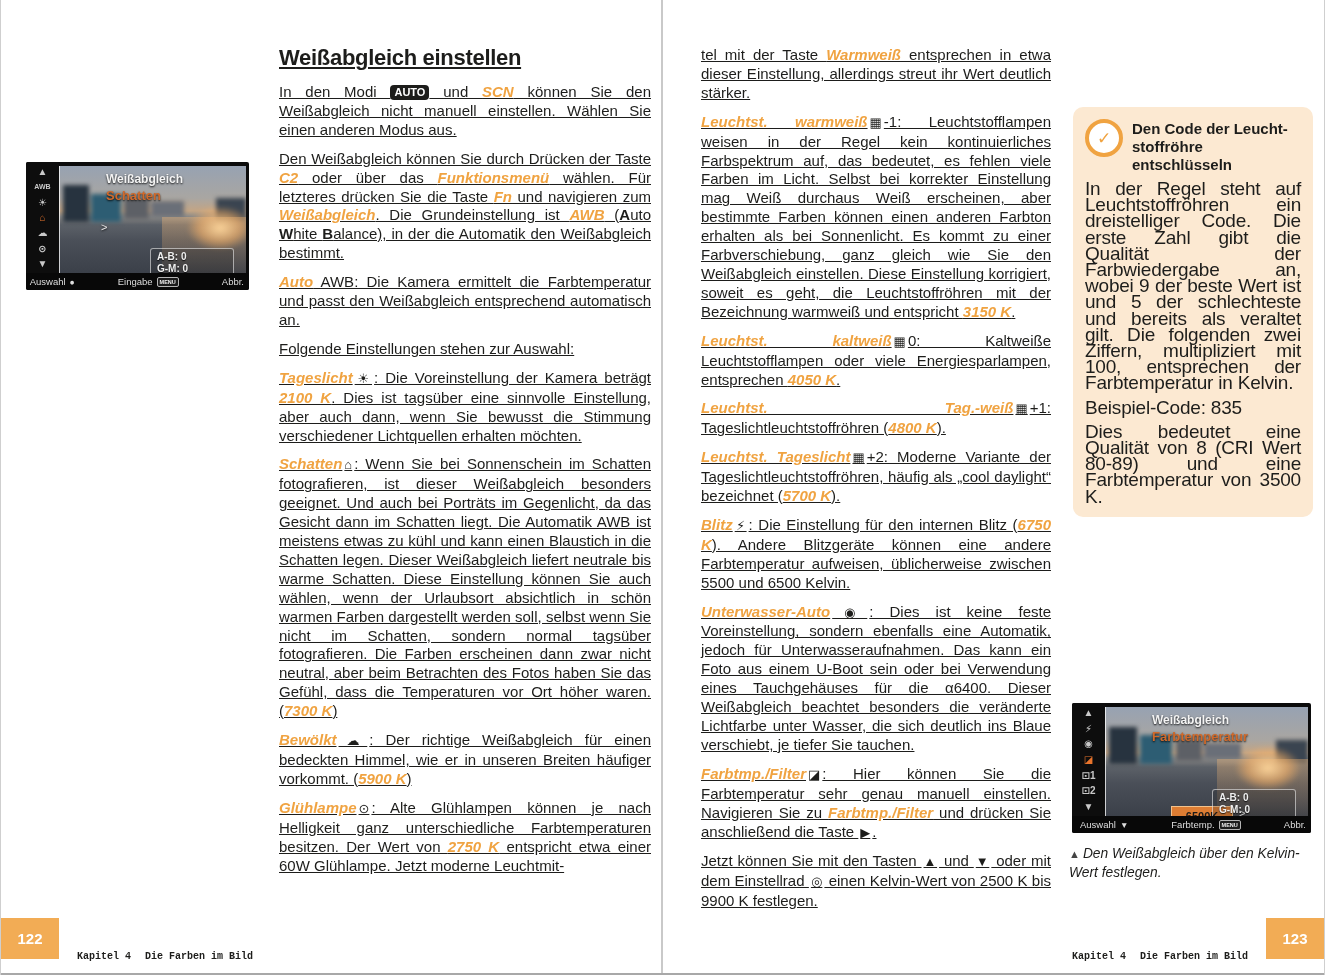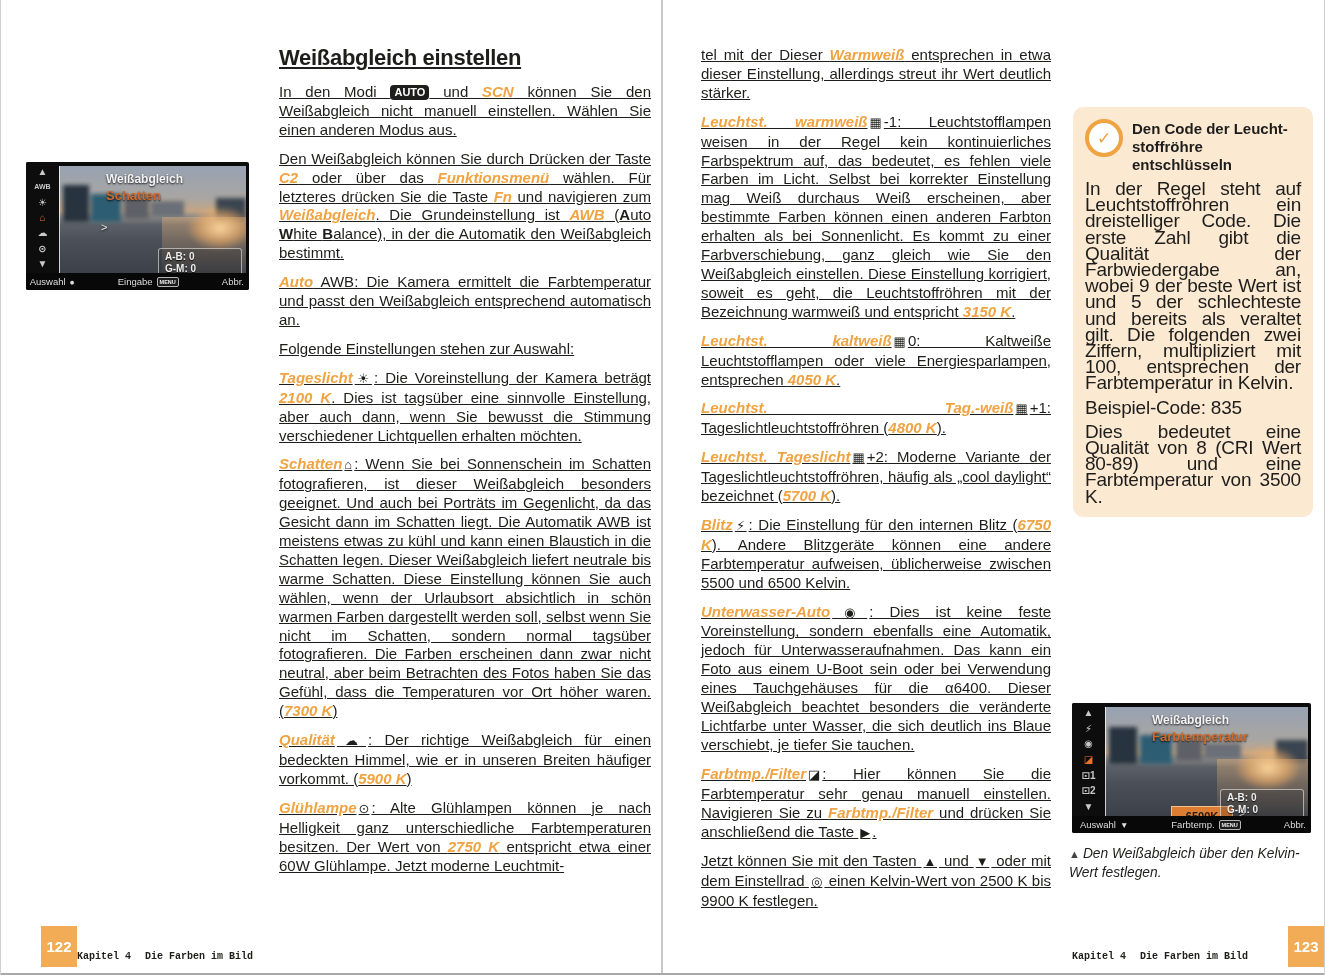--- a/index.html
+++ b/index.html
@@ -37,21 +37,21 @@
          align-items:center;justify-content:space-between;padding:4px 0;box-sizing:border-box;}
   .strip-ic{color:#c9c9c9;font-size:10px;line-height:11px;font-weight:700;}
   .strip-ic.small{font-size:7px;}
   .strip-ic.sel{color:#e8742c;}
   .vline{position:absolute;left:33px;top:4px;bottom:17px;width:1px;background:rgba(255,255,255,.75);}
   .scr-title{position:absolute;left:47px;top:6px;font-size:12px;font-weight:700;color:#f4f4f4;
              text-shadow:0 1px 2px rgba(0,0,0,.9);}
   .scr-sel{position:absolute;left:47px;top:22px;font-size:13px;font-weight:700;color:#cf6a2c;
            text-shadow:0 1px 2px rgba(0,0,0,.85);}
   .subarrow{position:absolute;left:42px;top:55px;color:#e8e8e8;font-size:11px;text-shadow:0 1px 2px rgba(0,0,0,.8);}
-  .abgm{position:absolute;right:4px;top:82px;width:70px;padding:2px 6px;border:1px solid rgba(255,255,255,.55);
+  .abgm{position:absolute;right:12px;top:82px;width:70px;padding:2px 6px;border:1px solid rgba(255,255,255,.55);
         border-radius:3px;background:rgba(30,30,30,.22);}
   .abgm div{font-size:10px;line-height:12px;color:#f0f0f0;text-shadow:0 1px 1px rgba(0,0,0,.8);font-weight:700;}
   .kelvinbox{position:absolute;left:66px;top:99px;width:60px;height:17px;background:#dd7d33;border:1px solid #f2c28c;
              color:#1a1a1a;font-size:11px;font-weight:700;display:flex;align-items:center;justify-content:center;}
   .kelvinarrow{position:absolute;left:134px;top:100px;color:#f0f0f0;font-size:11px;text-shadow:0 1px 2px rgba(0,0,0,.8);}
   .scr-bar{position:absolute;left:0;right:0;bottom:0;height:17px;background:#080808;display:flex;align-items:center;
            justify-content:flex-end;gap:4px;padding:0 5px;box-sizing:border-box;}
   .hint-g{color:#dedede;font-size:8.5px;font-weight:700;}
   .hint-label{color:#dedede;font-size:9.5px;margin-left:39px;}
   .hint-badge{background:#1c1c1c;border:1px solid #b5b5b5;color:#eee;font-size:5.5px;font-weight:700;
@@ -66,22 +66,22 @@
   .callout{position:absolute;left:1072px;top:107px;width:240px;background:var(--callout-bg);border-radius:10px;
            padding:12px 12px 12px 12px;box-sizing:border-box;}
   .callout-head{display:flex;align-items:flex-start;gap:9px;margin-bottom:7px;}
   .check-ring{flex:0 0 auto;width:30px;height:30px;border:4px solid var(--accent);border-radius:50%;
               display:flex;align-items:center;justify-content:center;color:var(--accent);font-size:17px;font-weight:700;background:#fff;}
   .callout-title{font-size:15px;line-height:18px;font-weight:700;color:#1d1d1b;text-align:left;padding-top:1px;}
   .callout-body p{font-size:19px;line-height:16.2px;text-align:justify;margin:0 0 8px 0;color:#1d1d1b;letter-spacing:-0.2px;}
   .callout-body p:last-child{margin-bottom:0;}
 
   
-  .pagenum{position:absolute;bottom:8px;width:36px;height:41px;background:var(--badge);color:#fff;font-weight:700;
-           font-size:15px;display:flex;align-items:center;justify-content:center;margin-left:40px;}
+  .pagenum{position:absolute;bottom:16px;width:58px;height:41px;background:var(--badge);color:#fff;font-weight:700;
+           font-size:15px;display:flex;align-items:center;justify-content:center;}
   .pagenum.left{left:0;}
   .pagenum.right{right:0;}
   .foot-text{position:absolute;bottom:13px;font-size:10px;font-weight:700;color:#1d1d1b;font-family:Liberation Mono, monospace;}
   .foot-text.left{left:76px;}
   .foot-text.right{right:76px;}
   .foot-gap{display:inline-block;width:14px;}
 </style>
 </head>
 <body>
 
@@ -129,33 +129,33 @@
 
   <div class="main-col main-left">
     <h1>Weißabgleich einstellen</h1>
     <div class="paras">
         <p><span>In den Modi </span><span class="badge">AUTO</span><span> und </span><span class="accent">SCN</span><span> können Sie den Weißabgleich nicht manuell einstellen. Wählen Sie einen anderen Modus aus.</span></p>
         <p><span>Den Weißabgleich können Sie durch Drücken der Taste </span><span class="accent">C2</span><span> oder über das </span><span class="accent">Funktionsmenü</span><span> wählen. Für letzteres drücken Sie die Taste </span><span class="accent">Fn</span><span> und navigieren zum </span><span class="accent">Weißabgleich</span><span>. Die Grundeinstellung ist </span><span class="accent">AWB</span><span> (</span><span class="bold">A</span><span>uto </span><span class="bold">W</span><span>hite </span><span class="bold">B</span><span>alance), in der die Automatik den Weißabgleich bestimmt.</span></p>
         <p><span class="accent">Auto</span><span> AWB: Die Kamera ermittelt die Farbtemperatur und passt den Weißabgleich entsprechend automatisch an.</span></p>
         <p><span>Folgende Einstellungen stehen zur Auswahl:</span></p>
         <p><span class="accent">Tageslicht</span><span class="inline-icon">☀</span><span>: Die Voreinstellung der Kamera beträgt </span><span class="accent">2100 K</span><span>. Dies ist tagsüber eine sinnvolle Einstellung, aber auch dann, wenn Sie bewusst die Stimmung verschiedener Lichtquellen erhalten möchten.</span></p>
         <p><span class="accent">Schatten</span><span class="inline-icon">⌂</span><span>: Wenn Sie bei Sonnenschein im Schatten fotografieren, ist dieser Weißabgleich besonders geeignet. Und auch bei Porträts im Gegenlicht, da das Gesicht dann im Schatten liegt. Die Automatik AWB ist meistens etwas zu kühl und kann einen Blaustich in die Schatten legen. Dieser Weißabgleich liefert neutrale bis warme Schatten. Diese Einstellung können Sie auch wählen, wenn der Urlaubsort absichtlich in schön warmen Farben dargestellt werden soll, selbst wenn Sie nicht im Schatten, sondern normal tagsüber fotografieren. Die Farben erscheinen dann zwar nicht neutral, aber beim Betrachten des Fotos haben Sie das Gefühl, dass die Temperaturen vor Ort höher waren. (</span><span class="accent">7300 K</span><span>)</span></p>
-        <p><span class="accent">Qualität</span><span class="inline-icon">☁</span><span>: Der richtige Weißabgleich für einen bedeckten Himmel, wie er in unseren Breiten häufiger vorkommt. (</span><span class="accent">5900 K</span><span>)</span></p>
+        <p><span class="accent">Bewölkt</span><span class="inline-icon">☁</span><span>: Der richtige Weißabgleich für einen bedeckten Himmel, wie er in unseren Breiten häufiger vorkommt. (</span><span class="accent">5900 K</span><span>)</span></p>
         <p><span class="accent">Glühlampe</span><span class="inline-icon">⊙</span><span>: Alte Glühlampen können je nach Helligkeit ganz unterschiedliche Farbtemperaturen besitzen. Der Wert von </span><span class="accent">2750 K</span><span> entspricht etwa einer 60W Glühlampe. Jetzt moderne Leuchtmit-</span></p>
       </div>
   </div>
 
   <div class="pagenum left">122</div>
   <div class="foot-text left">
     <span>Kapitel 4</span><span class="foot-gap"></span><span>Die Farben im Bild</span>
   </div>
 
   <div class="main-col main-right">
     <div class="paras">
-        <p><span>tel mit der Dieser </span><span class="accent">Warmweiß</span><span> entsprechen in etwa dieser Einstellung, allerdings streut ihr Wert deutlich stärker.</span></p>
+        <p><span>tel mit der Taste </span><span class="accent">Warmweiß</span><span> entsprechen in etwa dieser Einstellung, allerdings streut ihr Wert deutlich stärker.</span></p>
         <p><span class="accent">Leuchtst. warmweiß</span><span class="inline-icon">▦</span><span>-1: Leuchtstofflampen weisen in der Regel kein kontinuierliches Farbspektrum auf, das bedeutet, es fehlen viele Farben im Licht. Selbst bei korrekter Einstellung mag Weiß durchaus Weiß erscheinen, aber bestimmte Farben können einen anderen Farbton erhalten als bei Sonnenlicht. Es kommt zu einer Farbverschiebung, ganz gleich wie Sie den Weißabgleich einstellen. Diese Einstellung korrigiert, soweit es geht, die Leuchtstoffröhren mit der Bezeichnung warmweiß und entspricht </span><span class="accent">3150 K</span><span>.</span></p>
         <p><span class="accent">Leuchtst. kaltweiß</span><span class="inline-icon">▦</span><span>0: Kaltweiße Leuchtstofflampen oder viele Energiesparlampen, entsprechen </span><span class="accent">4050 K</span><span>.</span></p>
         <p><span class="accent">Leuchtst. Tag.-weiß</span><span class="inline-icon">▦</span><span>+1: Tageslichtleuchtstoffröhren (</span><span class="accent">4800 K</span><span>).</span></p>
         <p><span class="accent">Leuchtst. Tageslicht</span><span class="inline-icon">▦</span><span>+2: Moderne Variante der Tageslichtleuchtstoffröhren, häufig als „cool daylight“ bezeichnet (</span><span class="accent">5700 K</span><span>).</span></p>
         <p><span class="accent">Blitz</span><span class="inline-icon">⚡</span><span>: Die Einstellung für den internen Blitz (</span><span class="accent">6750 K</span><span>). Andere Blitzgeräte können eine andere Farbtemperatur aufweisen, üblicherweise zwischen 5500 und 6500 Kelvin.</span></p>
         <p><span class="accent">Unterwasser-Auto</span><span class="inline-icon">◉</span><span>: Dies ist keine feste Voreinstellung, sondern ebenfalls eine Automatik, jedoch für Unterwasseraufnahmen. Das kann ein Foto aus einem U-Boot sein oder bei Verwendung eines Tauchgehäuses für die α6400. Dieser Weißabgleich beachtet besonders die veränderte Lichtfarbe unter Wasser, die sich deutlich ins Blaue verschiebt, je tiefer Sie tauchen.</span></p>
         <p><span class="accent">Farbtmp./Filter</span><span class="inline-icon">◪</span><span>: Hier können Sie die Farbtemperatur sehr genau manuell einstellen. Navigieren Sie zu </span><span class="accent">Farbtmp./Filter</span><span> und drücken Sie anschließend die Taste </span><span class="inline-icon">▶</span><span>.</span></p>
         <p><span>Jetzt können Sie mit den Tasten </span><span class="inline-icon">▲</span><span> und </span><span class="inline-icon">▼</span><span> oder mit dem Einstellrad </span><span class="inline-icon">◎</span><span> einen Kelvin-Wert von 2500 K bis 9900 K festlegen.</span></p>
       </div>
   </div>

